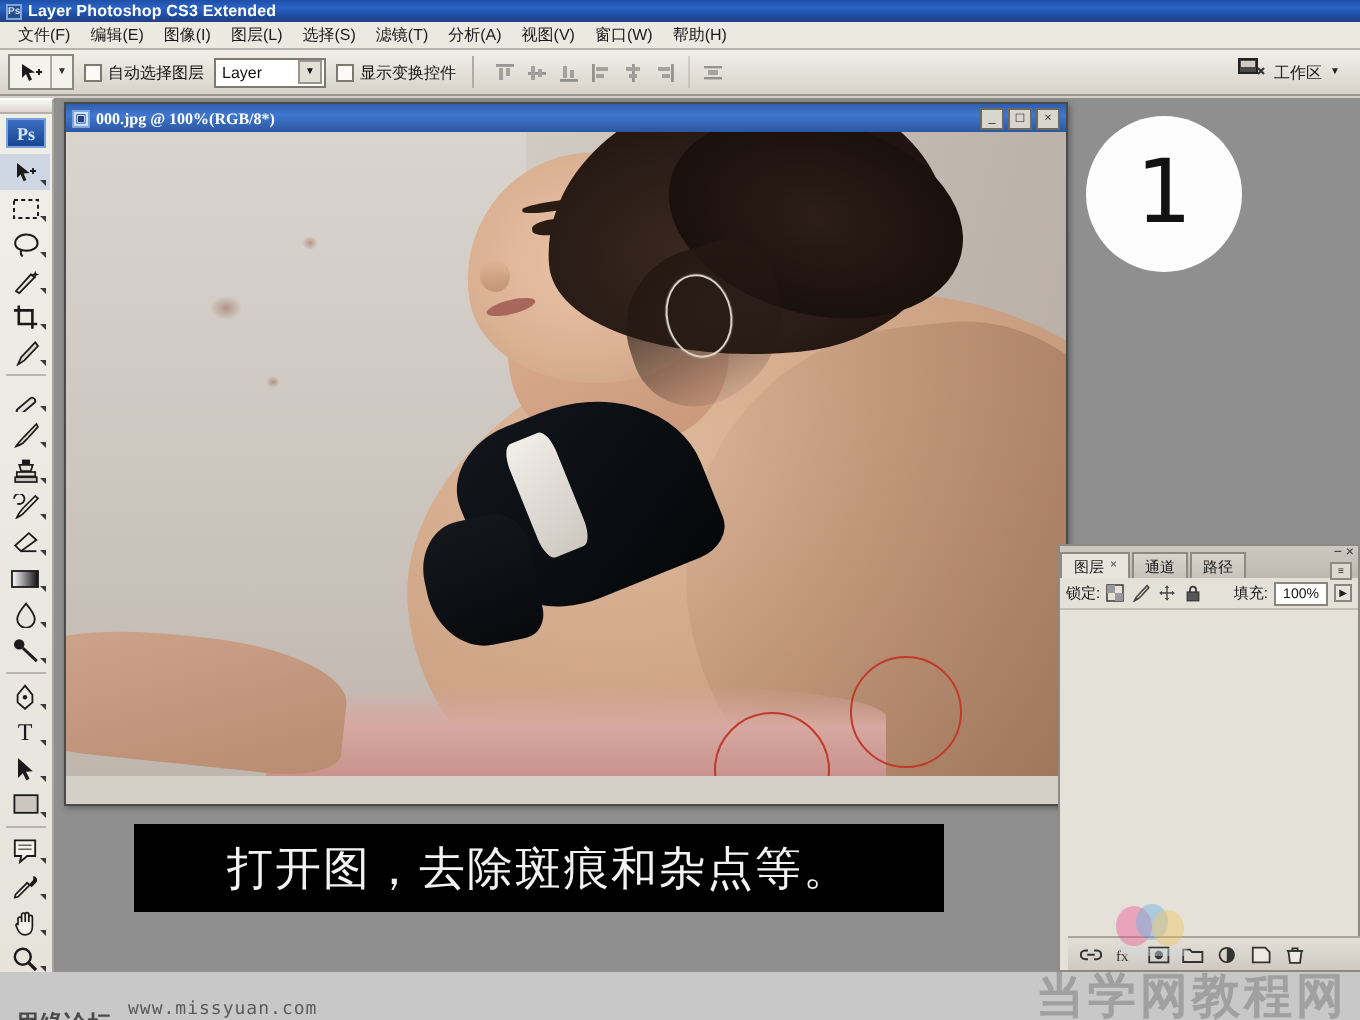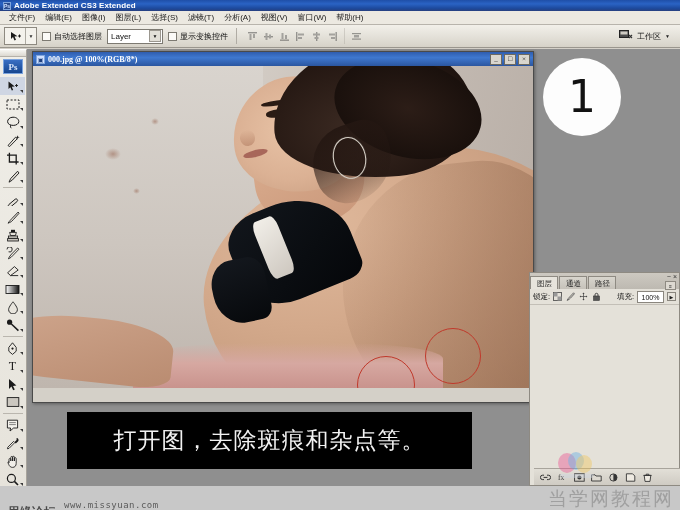--- a/index.html
+++ b/index.html
@@ -314,21 +314,21 @@
   .blem {
     position: absolute; border-radius: 50%;
     background: radial-gradient(ellipse at 50% 50%, rgba(150,100,80,.55), rgba(150,100,80,0) 70%);
   }
   .mark-circle {
     position: absolute; border: 1.3px solid #c0392b; border-radius: 50%;
   }
 
   
   #caption {
-    position: absolute; left: 67px; top: 412px; width: 405px; height: 57px;
+    position: absolute; left: 67px; top: 412px; width: 405px; height: 44px;
     background: #000; z-index: 60;
     display: flex; align-items: center; justify-content: center;
   }
   #caption .ctext {
     color: #f2f2f2; font-size: 23px; letter-spacing: 1px;
     font-family: "DejaVu Sans", "Liberation Sans", sans-serif;
     white-space: nowrap;
   }
 
   
@@ -354,21 +354,21 @@
     background: linear-gradient(to bottom, #cdc9c1, #bdb9b1);
     position: relative;
   }
   #lp-tabs .tab {
     font-size: 7.5px; color: #1a1a1a; padding: 1px 5px 1px 6px;
     border: 1px solid #8e8a82; border-bottom: none;
     background: linear-gradient(to bottom, #d8d5cd, #c6c2ba);
     margin-right: 1px; height: 13px; line-height: 11px; white-space: nowrap;
     display: flex; align-items: center; gap: 3px;
   }
-  #lp-tabs .tab.active { background: #e7e4dc; flex-direction: column; }
+  #lp-tabs .tab.active { background: #e7e4dc; }
   #lp-tabs .tab .x { font-size: 6px; color: #444; }
   #lp-tabs .winbtns {
     position: absolute; right: 2px; top: 0; display: flex; gap: 2px;
     font-size: 7px; color: #333; line-height: 8px;
   }
   #lp-menu-btn {
     position: absolute; right: 3px; top: 8px;
     width: 11px; height: 9px; border: 1px solid #8e8a82; background: #ddd9d1;
     font-size: 5px; line-height: 8px; text-align: center; color: #222;
   }
@@ -433,21 +433,21 @@
     position: absolute; left: 8px; top: 488px;
     display: flex; align-items: center; gap: 8px; z-index: 70;
   }
   #wm-left .cn { font-size: 12px; color: #4a4a4a; font-weight: bold; font-family: "DejaVu Sans", sans-serif; margin-top: 16px; }
   #wm-left .url { font-size: 9px; color: #5a5a5a; font-family: "DejaVu Sans Mono", monospace; letter-spacing: .5px; }
   #wm-right {
     position: absolute; right: 6px; bottom: 2px; z-index: 70;
     text-align: right;
   }
   #wm-right .cnbig {
-    font-size: 19px; color: rgba(120,120,120,.5); font-weight: normal;
+    font-size: 24px; color: rgba(120,120,120,.5); font-weight: bold;
     font-family: "DejaVu Sans", sans-serif; letter-spacing: 2px;
     line-height: 20px;
   }
   #wm-right .url2 {
     font-size: 10px; color: #4f4f4f; font-family: "DejaVu Sans", sans-serif;
     letter-spacing: .2px;
   }
   #wm-right-logo {
     position: absolute; right: 78px; bottom: 30px; width: 52px; height: 30px;
     z-index: 69; opacity: .75;
@@ -459,21 +459,21 @@
     background: #c8c8c8;
   }
 </style>
 </head>
 <body>
 
 <div id="app">
 
   <div id="titlebar">
     <div class="ps-mini">Ps</div>
-    <div class="ttl">Adobe Extended CS3 Extended</div>
+    <div class="ttl">Layer Photoshop CS3 Extended</div>
   </div>
 
   <div id="optionsbar">
     <div class="tool-well">
       <div class="icn">
         <svg width="13" height="13" viewBox="0 0 13 13">
           <path d="M2 2 L2 9 L4 7 L5.5 10.5 L7 9.8 L5.5 6.5 L8.5 6.3 Z" fill="#1a1a1a"></path>
           <path d="M9 6 l3 0 M10.5 4.5 l0 3" stroke="#1a1a1a" stroke-width="1" fill="none"></path>
         </svg>
       </div>

